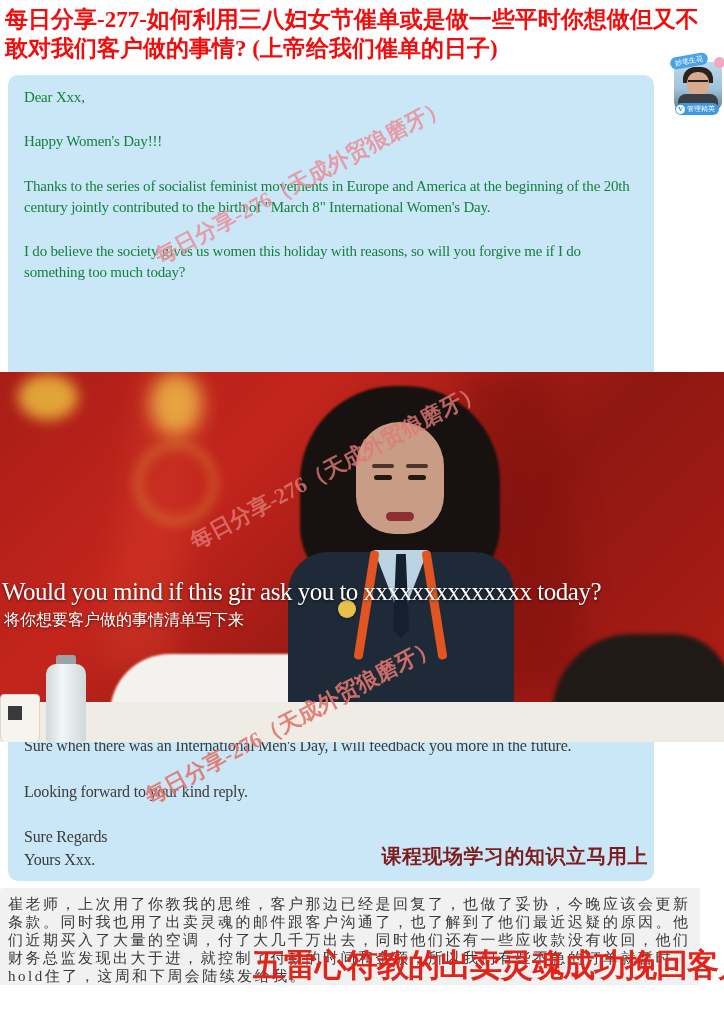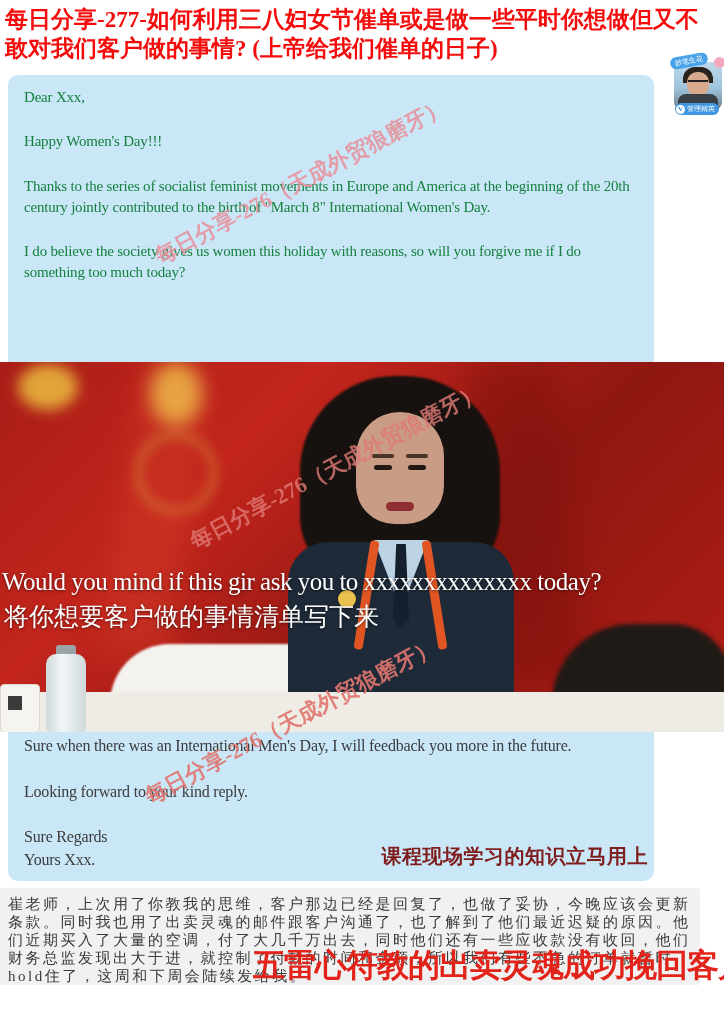--- a/index.html
+++ b/index.html
@@ -19,21 +19,21 @@
   .sig{margin:0 !important;}
   .note-bubble{position:absolute;right:6px;top:768px;color:#7f1d1d;font-size:20px;
                font-weight:bold;letter-spacing:0.5px;}
   
   .wm{position:absolute;color:#e8919b;opacity:0.85;font-size:22px;font-weight:bold;
       transform:rotate(-28deg);transform-origin:left top;white-space:nowrap;pointer-events:none;z-index:30;}
   .wm1{left:150px;top:245px;}
   .wm2{left:185px;top:530px;color:#e07a76;opacity:0.8;}
   .wm3{left:140px;top:785px;color:#e0766f;opacity:0.9;}
   
-  .photo{position:absolute;left:0;top:362px;width:724px;height:370px;overflow:hidden;
+  .photo{position:absolute;left:0;top:372px;width:724px;height:370px;overflow:hidden;
          background:linear-gradient(135deg,#a81d17 0%,#c3251c 30%,#8f1712 60%,#b01e16 100%);z-index:10;}
   .flag-fold1{position:absolute;left:120px;top:0;width:70px;height:300px;background:#d23a28;opacity:0.45;filter:blur(14px);transform:rotate(8deg);}
   .flag-fold2{position:absolute;left:480px;top:0;width:90px;height:320px;background:#7c100c;opacity:0.5;filter:blur(16px);transform:rotate(-6deg);}
   .emblem1{position:absolute;left:18px;top:2px;width:60px;height:46px;background:#e8b33c;border-radius:50%;filter:blur(7px);opacity:0.9;}
   .emblem2{position:absolute;left:150px;top:0px;width:52px;height:64px;background:#f0c04a;border-radius:50%;filter:blur(9px);opacity:0.8;}
   .emblem3{position:absolute;left:135px;top:70px;width:70px;height:70px;border:6px solid #d8a23c;border-radius:50%;filter:blur(6px);opacity:0.55;}
   .hair{position:absolute;left:300px;top:14px;width:200px;height:210px;background:#17120f;border-radius:95px 95px 70px 70px;filter:blur(1px);}
   .face{position:absolute;left:356px;top:50px;width:88px;height:112px;background:#c99d85;border-radius:46px 46px 40px 40px;}
   .brow1{position:absolute;left:372px;top:92px;width:22px;height:4px;background:#4a352a;border-radius:2px;}
   .brow2{position:absolute;left:406px;top:92px;width:22px;height:4px;background:#4a352a;border-radius:2px;}
@@ -51,21 +51,21 @@
   .chair{position:absolute;left:110px;top:282px;width:330px;height:110px;background:#f4f2ee;border-radius:60px 60px 0 0;filter:blur(1px);}
   .desk{position:absolute;left:0;top:330px;width:724px;height:40px;background:#efece6;}
   .bottle{position:absolute;left:46px;top:292px;width:40px;height:78px;background:linear-gradient(90deg,#cfd8da,#f2f7f8 40%,#cfd8da);border-radius:10px 10px 4px 4px;}
   .bottle-cap{position:absolute;left:56px;top:283px;width:20px;height:12px;background:#9aa3a6;border-radius:3px;}
   .cup{position:absolute;left:0px;top:322px;width:38px;height:48px;background:#f6f4ef;border-radius:4px 4px 8px 8px;border:1px solid #ddd6ca;}
   .cup-qr{position:absolute;left:8px;top:334px;width:14px;height:14px;background:#3a3a3a;}
   .person-right{position:absolute;left:552px;top:262px;width:180px;height:110px;background:#201a16;border-radius:80px 60px 0 0;filter:blur(2px);}
   .person-mask{position:absolute;left:590px;top:346px;width:90px;height:26px;background:#b03028;filter:blur(4px);}
   .overlay-en{position:absolute;left:2px;top:206px;width:720px;color:#ffffff;font-size:25px;
               letter-spacing:-0.5px;text-shadow:0 1px 3px rgba(0,0,0,0.55);white-space:nowrap;z-index:12;}
-  .overlay-zh{position:absolute;left:4px;top:238px;color:#ffffff;font-size:25px;
+  .overlay-zh{position:absolute;left:4px;top:238px;color:#ffffff;font-size:16px;
               text-shadow:0 1px 3px rgba(0,0,0,0.55);z-index:12;}
   
   .avatar{position:absolute;left:674px;top:60px;width:48px;height:52px;z-index:20;cursor:pointer;}
   .avatar-photo{position:absolute;left:0;top:2px;width:48px;height:48px;border-radius:8px;
                 background:linear-gradient(180deg,#bcd9ea 0%,#9fc4dd 55%,#6b7c8a 100%);overflow:hidden;}
   .av-hair{position:absolute;left:9px;top:5px;width:30px;height:16px;background:#2a221c;border-radius:12px 12px 0 0;}
   .av-face{position:absolute;left:13px;top:10px;width:22px;height:24px;background:#d7a98d;border-radius:10px;}
   .av-glasses{position:absolute;left:14px;top:18px;width:20px;height:6px;border-top:2px solid #222;}
   .av-body{position:absolute;left:4px;top:32px;width:40px;height:18px;background:#3a3f46;border-radius:8px 8px 0 0;}
   .avatar-ribbon{position:absolute;left:-4px;top:-5px;background:#4aa3e8;color:#fff;font-size:7px;

